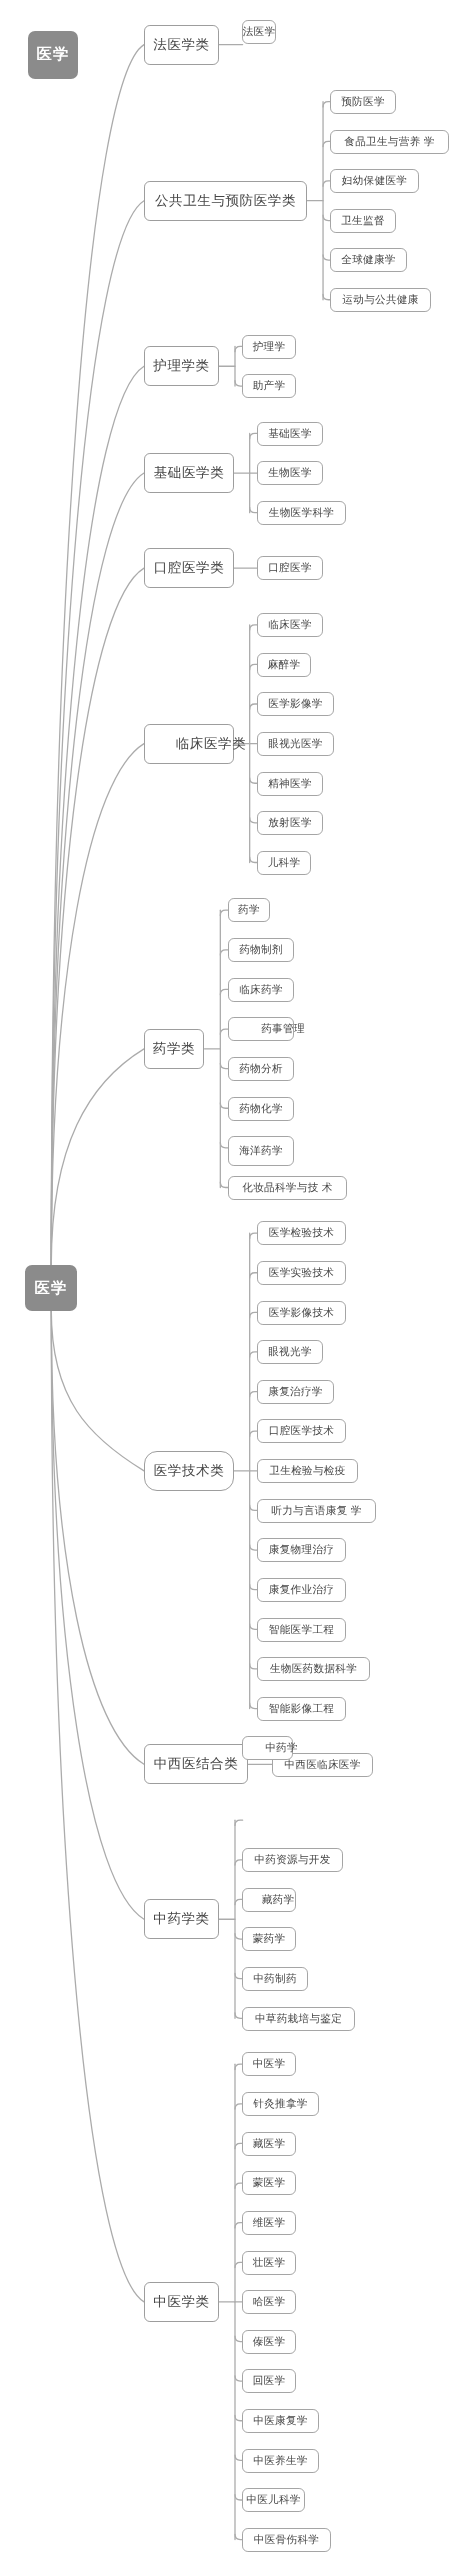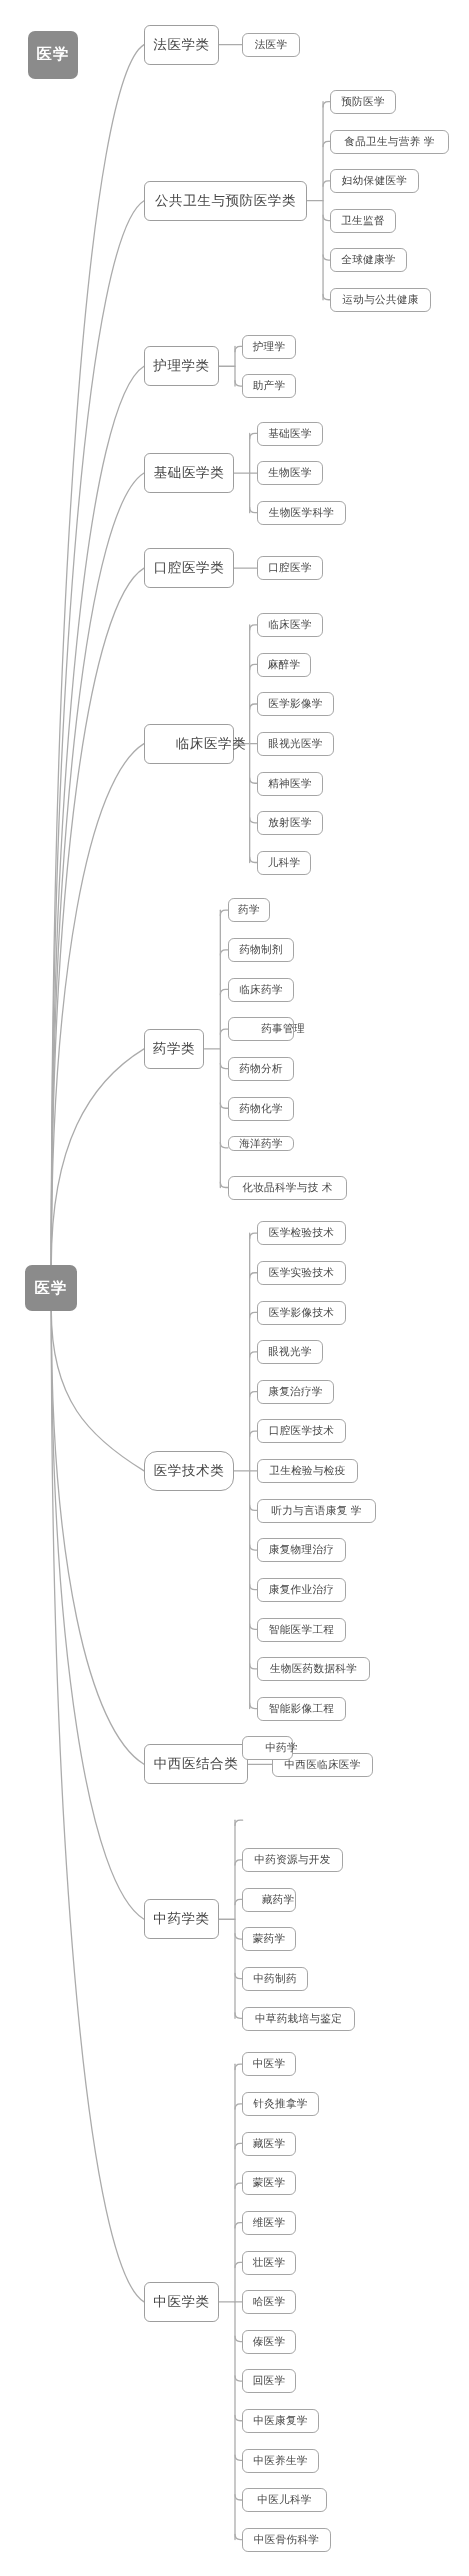--- a/index.html
+++ b/index.html
@@ -114,21 +114,21 @@
     <path d="M 400 4250.5 Q 400 4259.5 409 4259.5 L 413 4259.5" fill="none" stroke="#ababab" stroke-width="2.2" stroke-linecap="round"></path>
     <path d="M 400 4318 Q 400 4327 409 4327 L 413 4327" fill="none" stroke="#ababab" stroke-width="2.2" stroke-linecap="round"></path>
     <path d="M 87 2233 C 87 3161.95, 150 3864, 245 3922" fill="none" stroke="#ababab" stroke-width="2.2" stroke-linecap="round"></path>
   </svg>
 
 <div class="rootbox" id="titleNode" style="left:28px;top:30.5px;width:50px;height:48px;">医学</div>
 
 <div class="rootbox" id="rootNode" style="left:25px;top:1265px;width:52px;height:46px;">医学</div>
 
 <div class="node cat" style="left: 144px; top: 25px; width: 75px; height: 40px;">法医学类</div>
-<div class="node leaf" style="left: 242px; top: 33px; width: 58px; height: 23.5px;">法医学</div>
+<div class="node leaf" style="left: 242px; top: 20px; width: 34px; height: 23.5px;">法医学</div>
 <div class="node cat" style="left: 144px; top: 181px; width: 163px; height: 40px;">公共卫生与预防医学类</div>
 <div class="node leaf" style="left: 330px; top: 90px; width: 66px; height: 23.5px;">预防医学</div>
 <div class="node leaf" style="left: 330px; top: 130px; width: 119px; height: 23.5px;">食品卫生与营养 学</div>
 <div class="node leaf" style="left: 330px; top: 169px; width: 89px; height: 23.5px;">妇幼保健医学</div>
 <div class="node leaf" style="left: 330px; top: 209px; width: 66px; height: 23.5px;">卫生监督</div>
 <div class="node leaf" style="left: 330px; top: 248px; width: 77px; height: 23.5px;">全球健康学</div>
 <div class="node leaf" style="left: 330px; top: 288px; width: 101px; height: 23.5px;">运动与公共健康</div>
 <div class="node cat" style="left: 144px; top: 346px; width: 75px; height: 40px;">护理学类</div>
 <div class="node leaf" style="left: 242px; top: 335px; width: 54px; height: 23.5px;">护理学</div>
 <div class="node leaf" style="left: 242px; top: 374px; width: 54px; height: 23.5px;">助产学</div>
@@ -146,21 +146,21 @@
 <div class="node leaf" style="left: 257px; top: 772px; width: 66px; height: 23.5px;">精神医学</div>
 <div class="node leaf" style="left: 257px; top: 811px; width: 66px; height: 23.5px;">放射医学</div>
 <div class="node leaf" style="left: 257px; top: 851px; width: 54px; height: 23.5px;">儿科学</div>
 <div class="node cat" style="left: 144px; top: 1029px; width: 60px; height: 40px;">药学类</div>
 <div class="node leaf" style="left: 228px; top: 898px; width: 42px; height: 23.5px;">药学</div>
 <div class="node leaf" style="left: 228px; top: 938px; width: 66px; height: 23.5px;">药物制剂</div>
 <div class="node leaf" style="left: 228px; top: 978px; width: 66px; height: 23.5px;">临床药学</div>
 <div class="node leaf" style="left: 228px; top: 1017px; width: 66px; height: 23.5px; padding-left: 44px;">药事管理</div>
 <div class="node leaf" style="left: 228px; top: 1057px; width: 66px; height: 23.5px;">药物分析</div>
 <div class="node leaf" style="left: 228px; top: 1097px; width: 66px; height: 23.5px;">药物化学</div>
-<div class="node leaf" style="left: 228px; top: 1136px; width: 66px; height: 15px;">海洋药学</div>
+<div class="node leaf" style="left: 228px; top: 1136px; width: 66px; height: 30px;">海洋药学</div>
 <div class="node leaf" style="left: 228px; top: 1176px; width: 119px; height: 23.5px;">化妆品科学与技 术</div>
 <div class="node cat" style="left: 144px; top: 1451px; width: 90px; height: 40px; border-radius: 13px;">医学技术类</div>
 <div class="node leaf" style="left: 257px; top: 1221px; width: 89px; height: 23.5px;">医学检验技术</div>
 <div class="node leaf" style="left: 257px; top: 1261px; width: 89px; height: 23.5px;">医学实验技术</div>
 <div class="node leaf" style="left: 257px; top: 1301px; width: 89px; height: 23.5px;">医学影像技术</div>
 <div class="node leaf" style="left: 257px; top: 1340px; width: 66px; height: 23.5px;">眼视光学</div>
 <div class="node leaf" style="left: 257px; top: 1380px; width: 77px; height: 23.5px;">康复治疗学</div>
 <div class="node leaf" style="left: 257px; top: 1419px; width: 89px; height: 23.5px;">口腔医学技术</div>
 <div class="node leaf" style="left: 257px; top: 1459px; width: 101px; height: 23.5px;">卫生检验与检疫</div>
 <div class="node leaf" style="left: 257px; top: 1499px; width: 119px; height: 23.5px;">听力与言语康复 学</div>
@@ -183,15 +183,15 @@
 <div class="node leaf" style="left: 242px; top: 2092px; width: 77px; height: 23.5px;">针灸推拿学</div>
 <div class="node leaf" style="left: 242px; top: 2132px; width: 54px; height: 23.5px;">藏医学</div>
 <div class="node leaf" style="left: 242px; top: 2171px; width: 54px; height: 23.5px;">蒙医学</div>
 <div class="node leaf" style="left: 242px; top: 2211px; width: 54px; height: 23.5px;">维医学</div>
 <div class="node leaf" style="left: 242px; top: 2251px; width: 54px; height: 23.5px;">壮医学</div>
 <div class="node leaf" style="left: 242px; top: 2290px; width: 54px; height: 23.5px;">哈医学</div>
 <div class="node leaf" style="left: 242px; top: 2330px; width: 54px; height: 23.5px;">傣医学</div>
 <div class="node leaf" style="left: 242px; top: 2369px; width: 54px; height: 23.5px;">回医学</div>
 <div class="node leaf" style="left: 242px; top: 2409px; width: 77px; height: 23.5px;">中医康复学</div>
 <div class="node leaf" style="left: 242px; top: 2449px; width: 77px; height: 23.5px;">中医养生学</div>
-<div class="node leaf" style="left: 242px; top: 2488px; width: 85px; height: 23.5px;">中医儿科学</div>
+<div class="node leaf" style="left: 242px; top: 2488px; width: 63px; height: 23.5px;">中医儿科学</div>
 <div class="node leaf" style="left: 242px; top: 2528px; width: 89px; height: 23.5px;">中医骨伤科学</div>
 
 
 </body></html>

